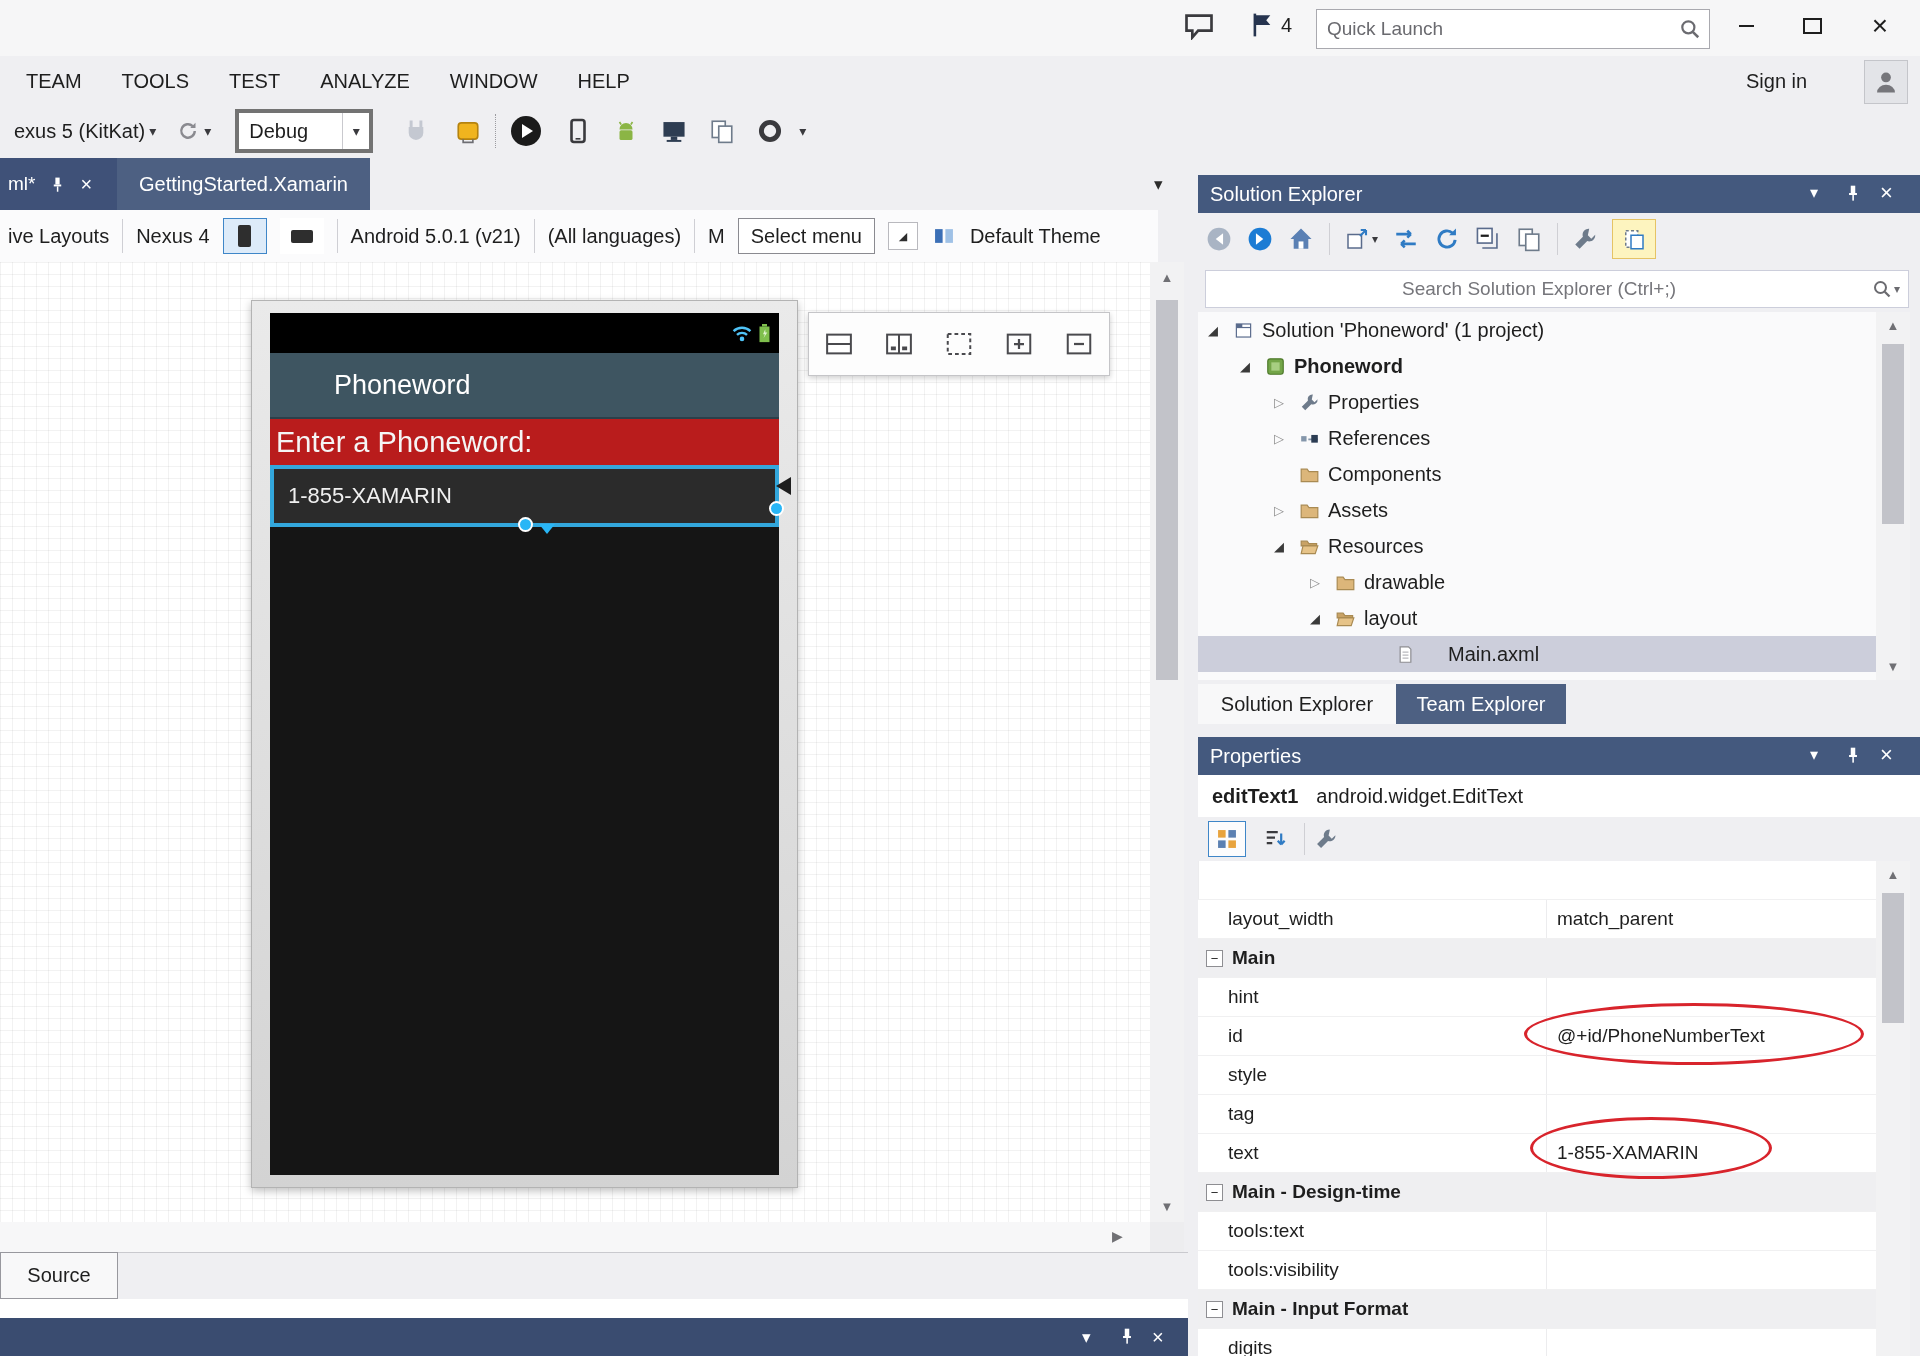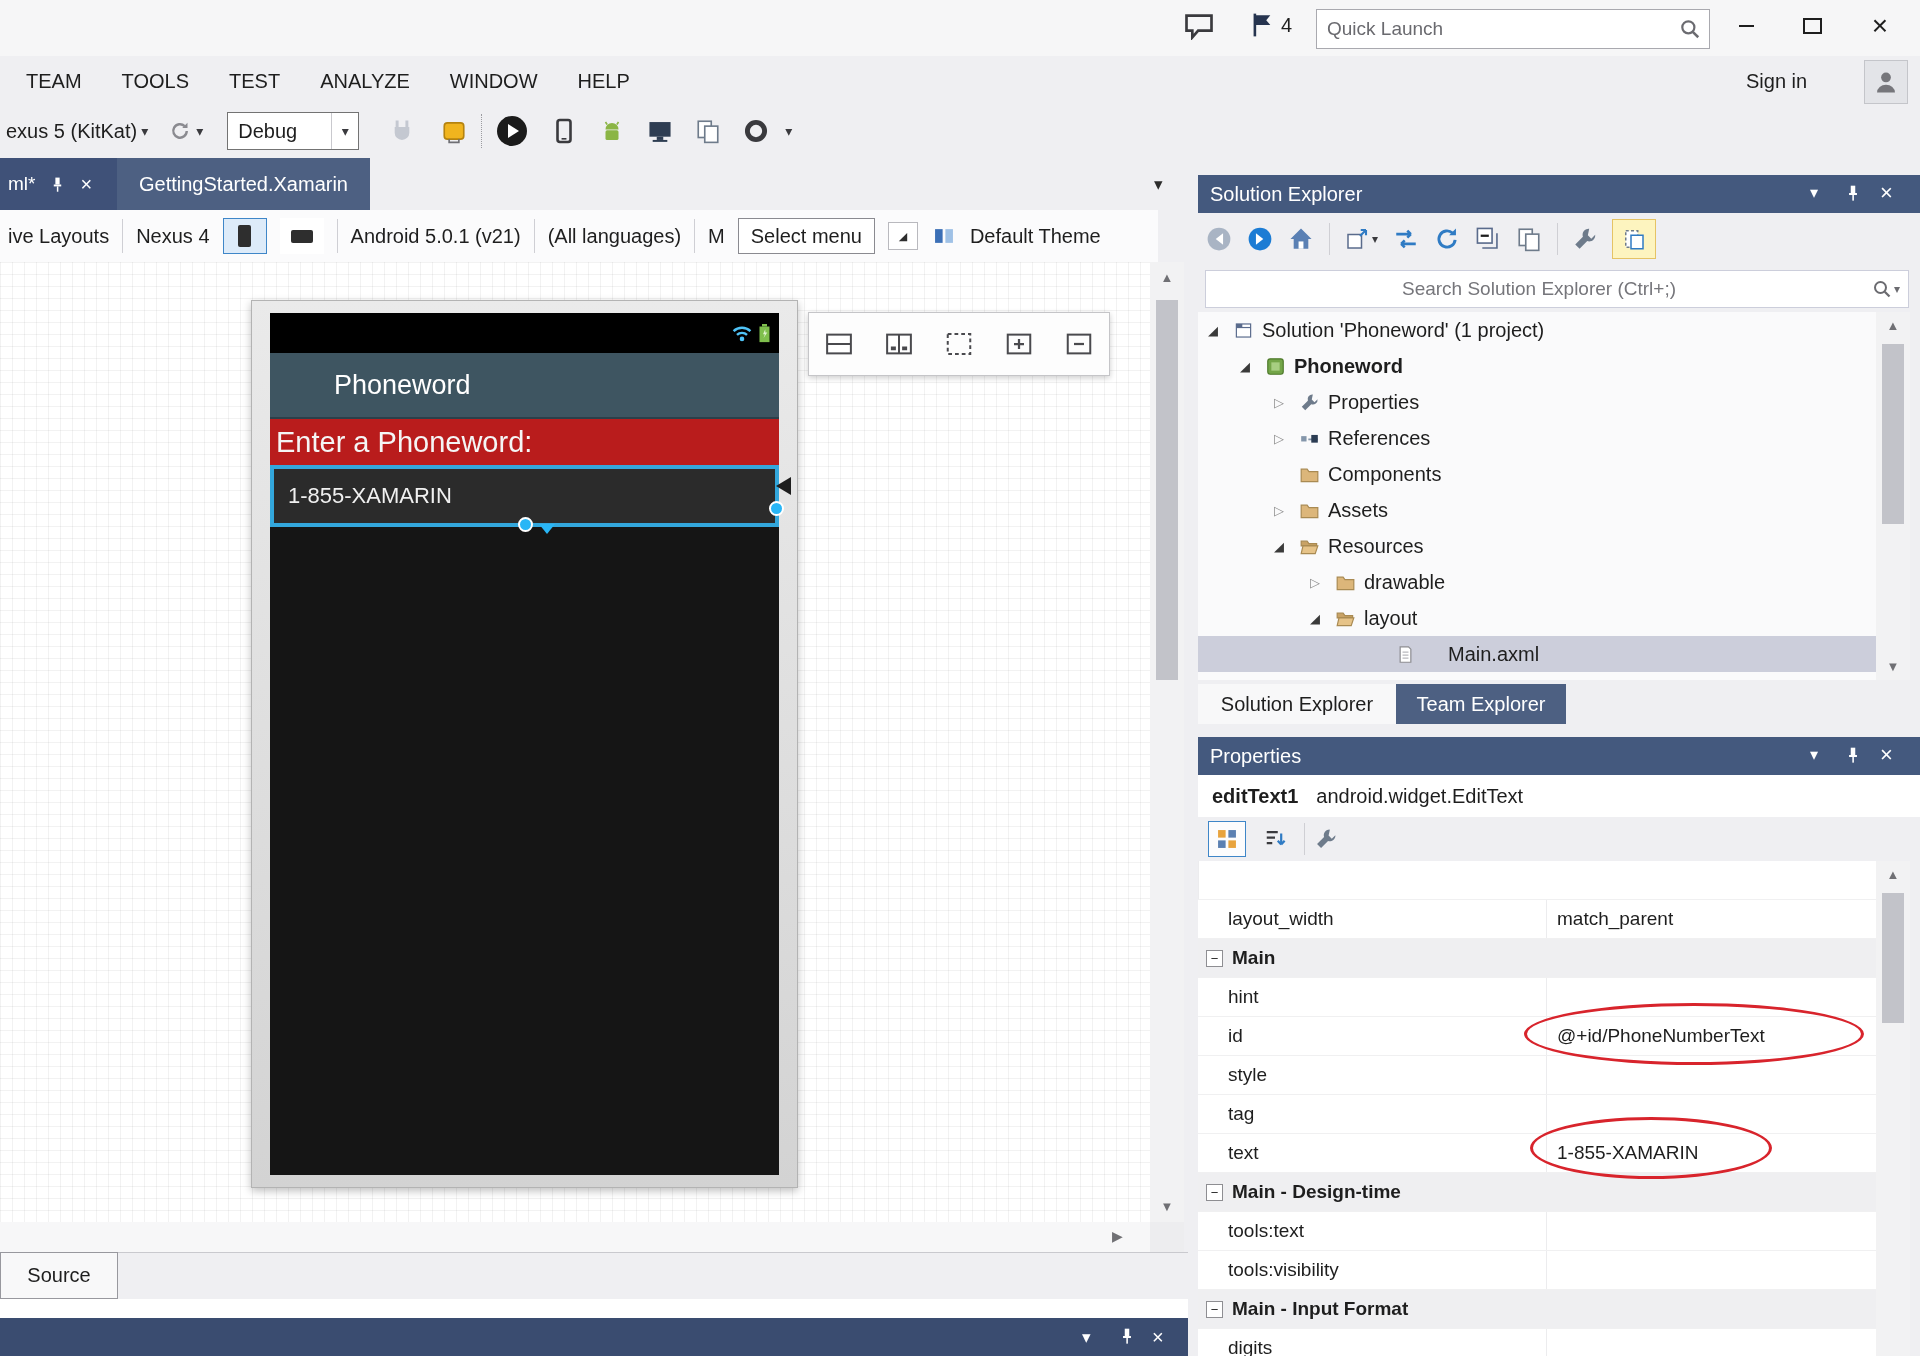--- a/index.html
+++ b/index.html
@@ -22,21 +22,21 @@
   
   #menubar{left:0;top:56px;width:1400px;height:50px;display:flex;align-items:center;
            padding-left:26px;gap:40px;font-size:20px;}
   .menu-item{cursor:default;}
   #signin{left:1746px;top:56px;height:50px;font-size:20px;}
   #avatar-btn{left:1864px;top:60px;width:42px;height:42px;background:#E3E4E8;border:1px solid #C4C5CA;
               display:flex;align-items:center;justify-content:center;}
 
   
   #toolbar{left:0;top:106px;width:1920px;height:50px;display:flex;align-items:center;font-size:20px;}
-  .combo{height:36px;background:#FFF;border:1px solid #737373;display:flex;align-items:center;}
+  .combo{height:36px;background:#FFF;border:4px solid #737373;display:flex;align-items:center;}
   .combo .cval{padding:0 10px;}
   .combo .cdrop{width:26px;height:100%;border-left:1px solid #C9C9CE;display:flex;align-items:center;justify-content:center;
                 font-size:14px;color:#3A3A3E;}
   .tb-sep{width:1px;height:34px;border-left:1px dotted #9B9BA0;margin:0 14px;}
   .chev{font-size:14px;color:#3A3A3E;margin-left:4px;}
   .playcirc{width:30px;height:30px;border-radius:50%;background:#1B1B1B;position:relative;}
   .playcirc::after{content:"";position:absolute;left:11px;top:8px;border-left:11px solid #FFF;
                    border-top:7px solid transparent;border-bottom:7px solid transparent;}
 
   
@@ -356,21 +356,21 @@
     <span class="menu-item">HELP</span>
   </div>
   <div id="signin" class="abs flexc">Sign in</div>
   <div id="avatar-btn" class="abs">
     <svg width="26" height="26">
         <use href="#i-person"></use>
       </svg>
   </div>
 
   <div id="toolbar" class="abs">
-    <span style="margin-left:6px">exus 5 (KitKat)</span>
+    <span style="margin-left:14px">exus 5 (KitKat)</span>
     <span class="chev">▾</span>
     <svg width="24" height="24" style="margin-left:20px">
         <use href="#i-circ-arrow"></use>
       </svg>
     <span class="chev">▾</span>
     <div class="combo" style="margin-left:24px;width:130px">
       <span class="cval" style="flex:1">Debug</span>
       <span class="cdrop">▾</span>
     </div>
     <svg width="26" height="26" style="margin-left:30px">

